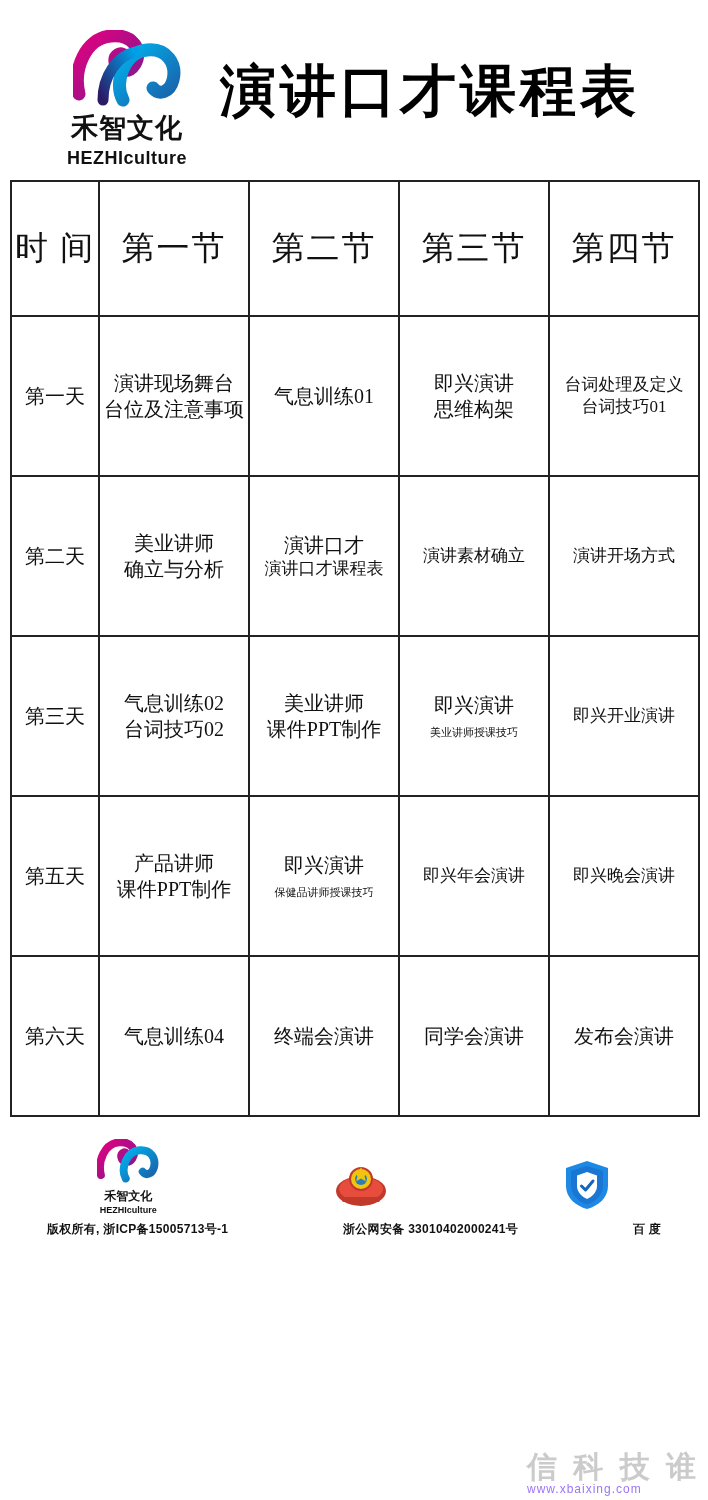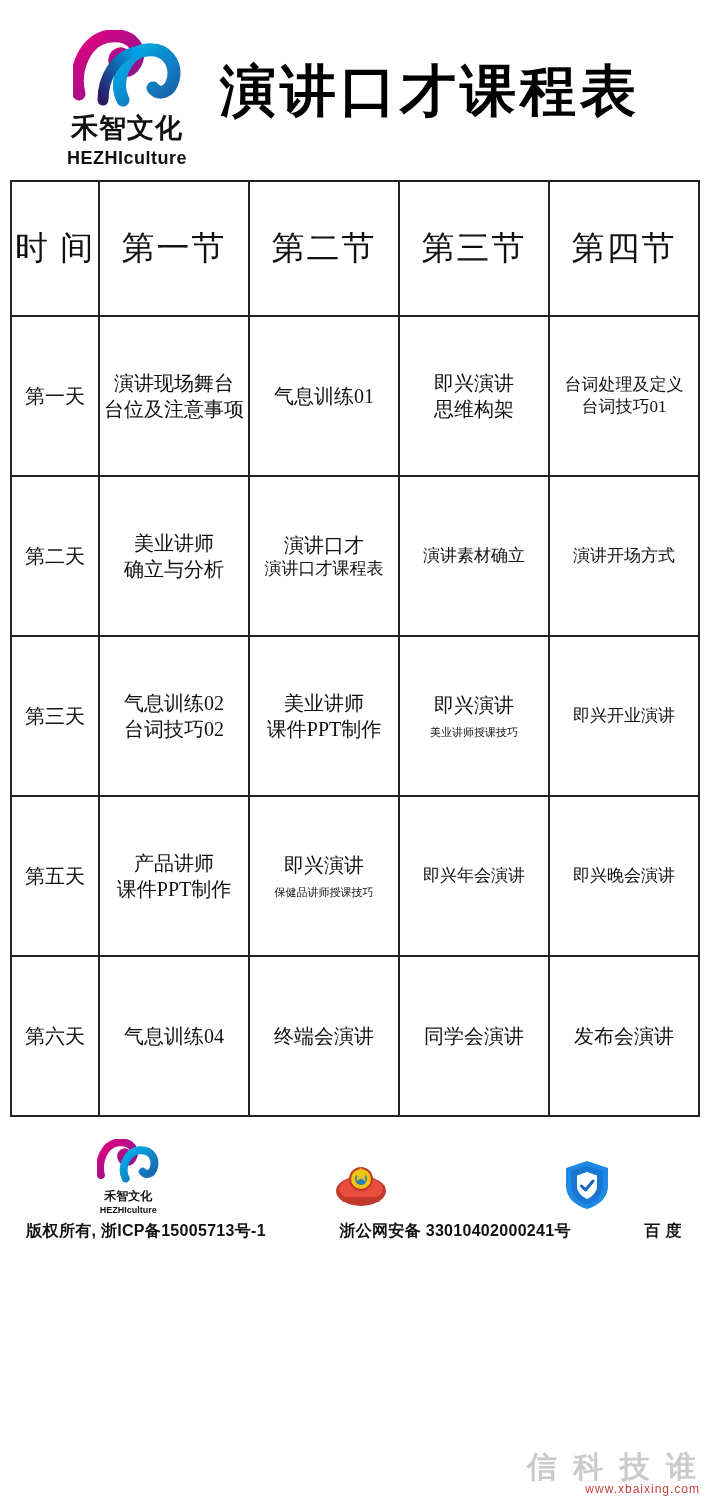--- a/index.html
+++ b/index.html
@@ -129,49 +129,49 @@
     font-family: "Liberation Sans", sans-serif;
     font-weight: bold;
     font-size: 9px;
     color: #111;
   }
   .footer-text {
     display: flex;
     align-items: center;
     justify-content: space-around;
     font-family: "Liberation Sans", sans-serif;
-    font-size: 16px;
+    font-size: 12px;
     font-weight: bold;
     color: #111;
     margin-top: 6px;
     letter-spacing: 0.3px;
     gap: 41px;
   }
   .footer-text .seg { white-space: nowrap; }
 
   .watermark {
     position: absolute;
     right: 8px;
     bottom: 4px;
-    text-align: right;
+    text-align: left;
     color: #b9b9b9;
     font-family: "Liberation Sans", sans-serif;
     opacity: 0.85;
   }
   .watermark .wm-main {
     font-size: 30px;
     font-weight: bold;
     letter-spacing: 4px;
     line-height: 1;
     color: #c2c2c2;
   }
   .watermark .wm-sub {
     font-size: 12px;
     letter-spacing: 1px;
-    color: #b91c1c;
+    color: #8b5cf6;
   }
 </style>
 </head>
 <body>
 
 <div class="header">
   <div class="logo-block">
     <div class="logo-mark">
       <svg width="108" height="78" viewBox="0 0 108 78" xmlns="http://www.w3.org/2000/svg">
         <defs>

